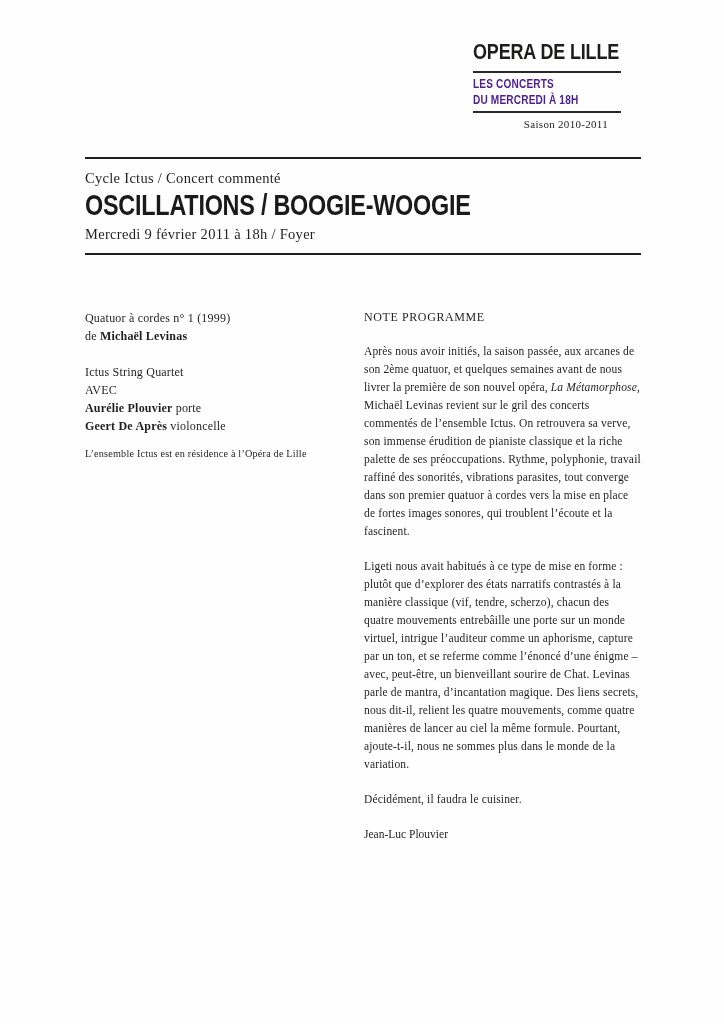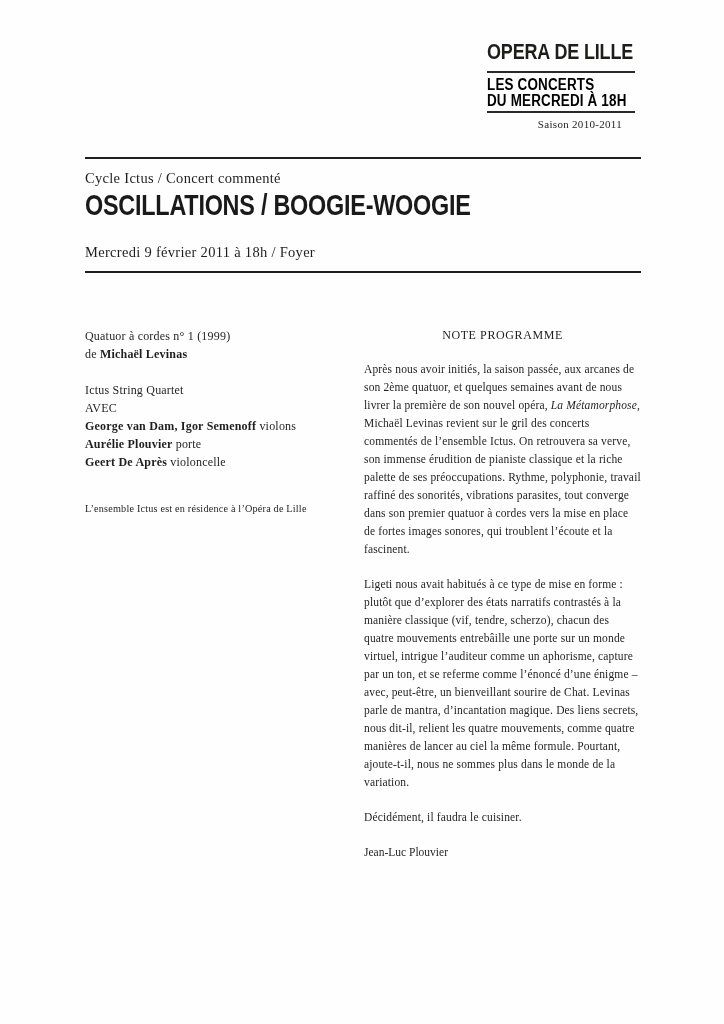--- a/index.html
+++ b/index.html
@@ -7,41 +7,41 @@
   body {
     background: #ffffff;
     font-family: "Liberation Serif", "DejaVu Serif", serif;
     color: #1f1f1f;
     overflow: hidden;
     position: relative;
   }
   .page { position: relative; width: 724px; height: 1024px; background: #fefefe; }
 
   
-  .logo-block { position: absolute; left: 487px; top: 40px; width: 148px; }
+  .logo-block { position: absolute; left: 473px; top: 40px; width: 148px; }
   .brand {
     display: inline-block;
     font-family: "Liberation Sans", sans-serif;
     font-weight: bold;
     font-size: 22.5px;
     letter-spacing: -0.2px;
     line-height: 24px;
     color: #1d1d1b;
     transform: scaleX(0.80);
     transform-origin: left center;
     white-space: nowrap;
     margin-bottom: 4px;
   }
   .logo-rule { height: 2px; background: #2a2a2a; margin: 3px 0 4px 0; }
   .series {
     font-family: "Liberation Sans", sans-serif;
     font-weight: bold;
-    font-size: 16px;
+    font-size: 12px;
     line-height: 15.5px;
-    color: #000000;
+    color: #4c1d95;
     letter-spacing: 0.2px;
     text-decoration: underline;
   }
   .series .line { display: inline-block; transform: scaleX(0.84); transform-origin: left center; white-space: nowrap; }
   .season {
     font-size: 11px;
     letter-spacing: 0.3px;
     color: #1f1f1f;
     text-align: right;
     padding-right: 13px;
@@ -58,42 +58,42 @@
     font-weight: bold;
     font-size: 30px;
     letter-spacing: -0.3px;
     line-height: 32px;
     color: #1a1a1a;
     transform: scaleX(0.78);
     transform-origin: left center;
     white-space: nowrap;
     margin: 1px 0 0 0;
   }
-  .datetime { font-size: 14.5px; letter-spacing: 0.3px; line-height: 20px; margin: 21px 0 9px 0; }
+  .datetime { font-size: 14.5px; letter-spacing: 0.3px; line-height: 20px; margin: 3px 0 9px 0; }
 
   
   .cols { display: flex; margin-top: 54px; }
   .col-left { width: 268px; flex: none; }
   .col-right { width: 277px; margin-left: 11px; flex: none; }
 
   .col-left { font-size: 12px; line-height: 18px; letter-spacing: 0.2px; }
   .gap-line { height: 18px; }
   b, .bold { font-weight: bold; }
   .italic { font-style: italic; }
 
   .credit {
     font-size: 9.8px;
     line-height: 14px;
     letter-spacing: 0.1px;
     margin-top: 16px;
     width: 255px;
   }
-  .residency { font-size: 10.2px; line-height: 14px; margin-top: 31px; letter-spacing: 0.2px; }
+  .residency { font-size: 10.2px; line-height: 14px; margin-top: 12px; letter-spacing: 0.2px; }
 
-  .note-heading { font-size: 12px; letter-spacing: 0.6px; line-height: 16px; text-align: center; }
+  .note-heading { font-size: 12px; letter-spacing: 0.6px; line-height: 16px; }
   .note-para { font-size: 11.5px; line-height: 18px; letter-spacing: 0.15px; margin-top: 17px; }
   .signature { font-size: 11.5px; line-height: 18px; margin-top: 17px; }
 </style>
 </head>
 <body>
 
 <div class="page">
 
   <div class="logo-block">
     <span class="brand">OPERA DE LILLE</span>
@@ -114,21 +114,20 @@
     <div class="rule"></div>
 
     <div class="cols">
 
       <div class="col-left">
         <div>Quatuor à cordes n° 1 (1999)</div>
         <div><span>de </span><b>Michaël Levinas</b></div>
         <div class="gap-line"></div>
         <div>Ictus String Quartet</div>
         <div>AVEC</div>
-        <div><b>George van Dam, Igor Semenoff</b><span> violons</span></div>
         <div><b>Aurélie Plouvier</b><span> porte</span></div>
         <div><b>Geert De Après</b><span> violoncelle</span></div>
         <div class="residency">L’ensemble Ictus est en résidence à l’Opéra de Lille</div>
       </div>
 
       <div class="col-right">
         <div class="note-heading">NOTE PROGRAMME</div>
         <div class="note-para"><span>Après nous avoir initiés, la saison passée, aux arcanes de son 2ème quatuor, et quelques semaines avant de nous livrer la première de son nouvel opéra, </span><span class="italic">La Métamorphose,</span><span> Michaël Levinas revient sur le gril des concerts commentés de l’ensemble Ictus. On retrouvera sa verve, son immense érudition de pianiste classique et la riche palette de ses préoccupations. Rythme, polyphonie, travail raffiné des sonorités, vibrations parasites, tout converge dans son premier quatuor à cordes vers la mise en place de fortes images sonores, qui troublent l’écoute et la fascinent.</span></div>
         <div class="note-para">Ligeti nous avait habitués à ce type de mise en forme : plutôt que d’explorer des états narratifs contrastés à la manière classique (vif, tendre, scherzo), chacun des quatre mouvements entrebâille une porte sur un monde virtuel, intrigue l’auditeur comme un aphorisme, capture par un ton, et se referme comme l’énoncé d’une énigme – avec, peut-être, un bienveillant sourire de Chat. Levinas parle de mantra, d’incantation magique. Des liens secrets, nous dit-il, relient les quatre mouvements, comme quatre manières de lancer au ciel la même formule. Pourtant, ajoute-t-il, nous ne sommes plus dans le monde de la variation.</div>
         <div class="note-para">Décidément, il faudra le cuisiner.</div>

